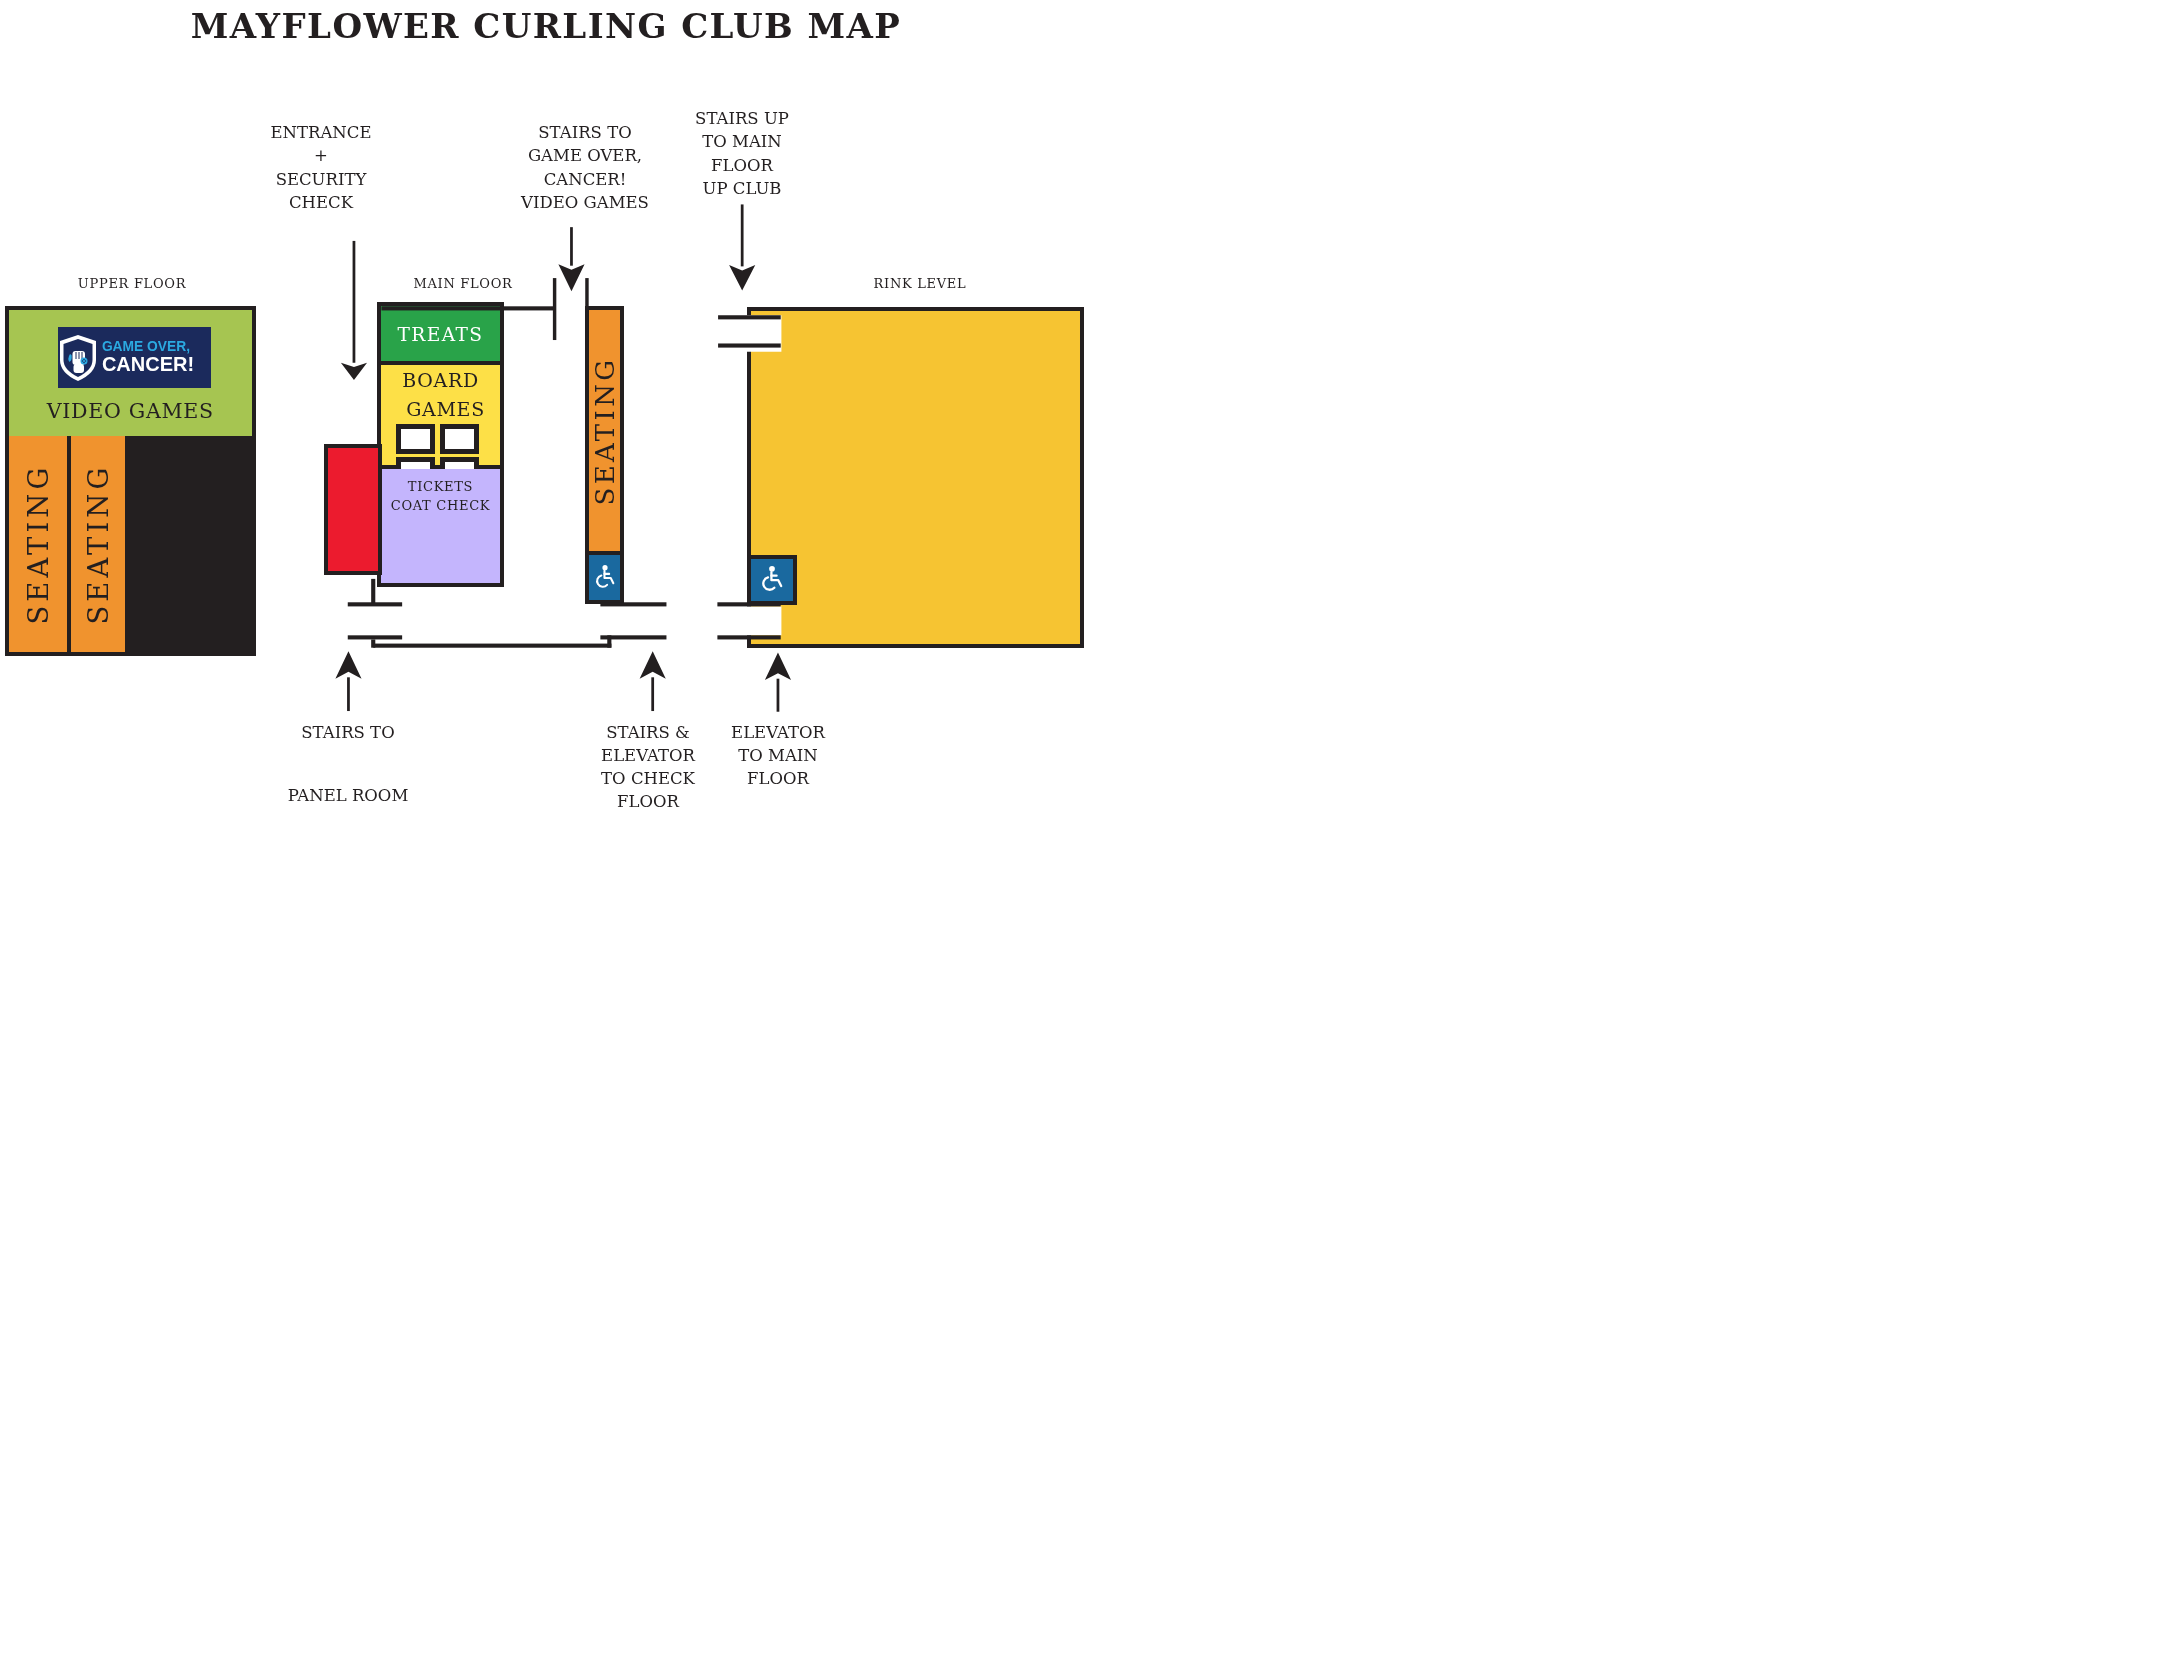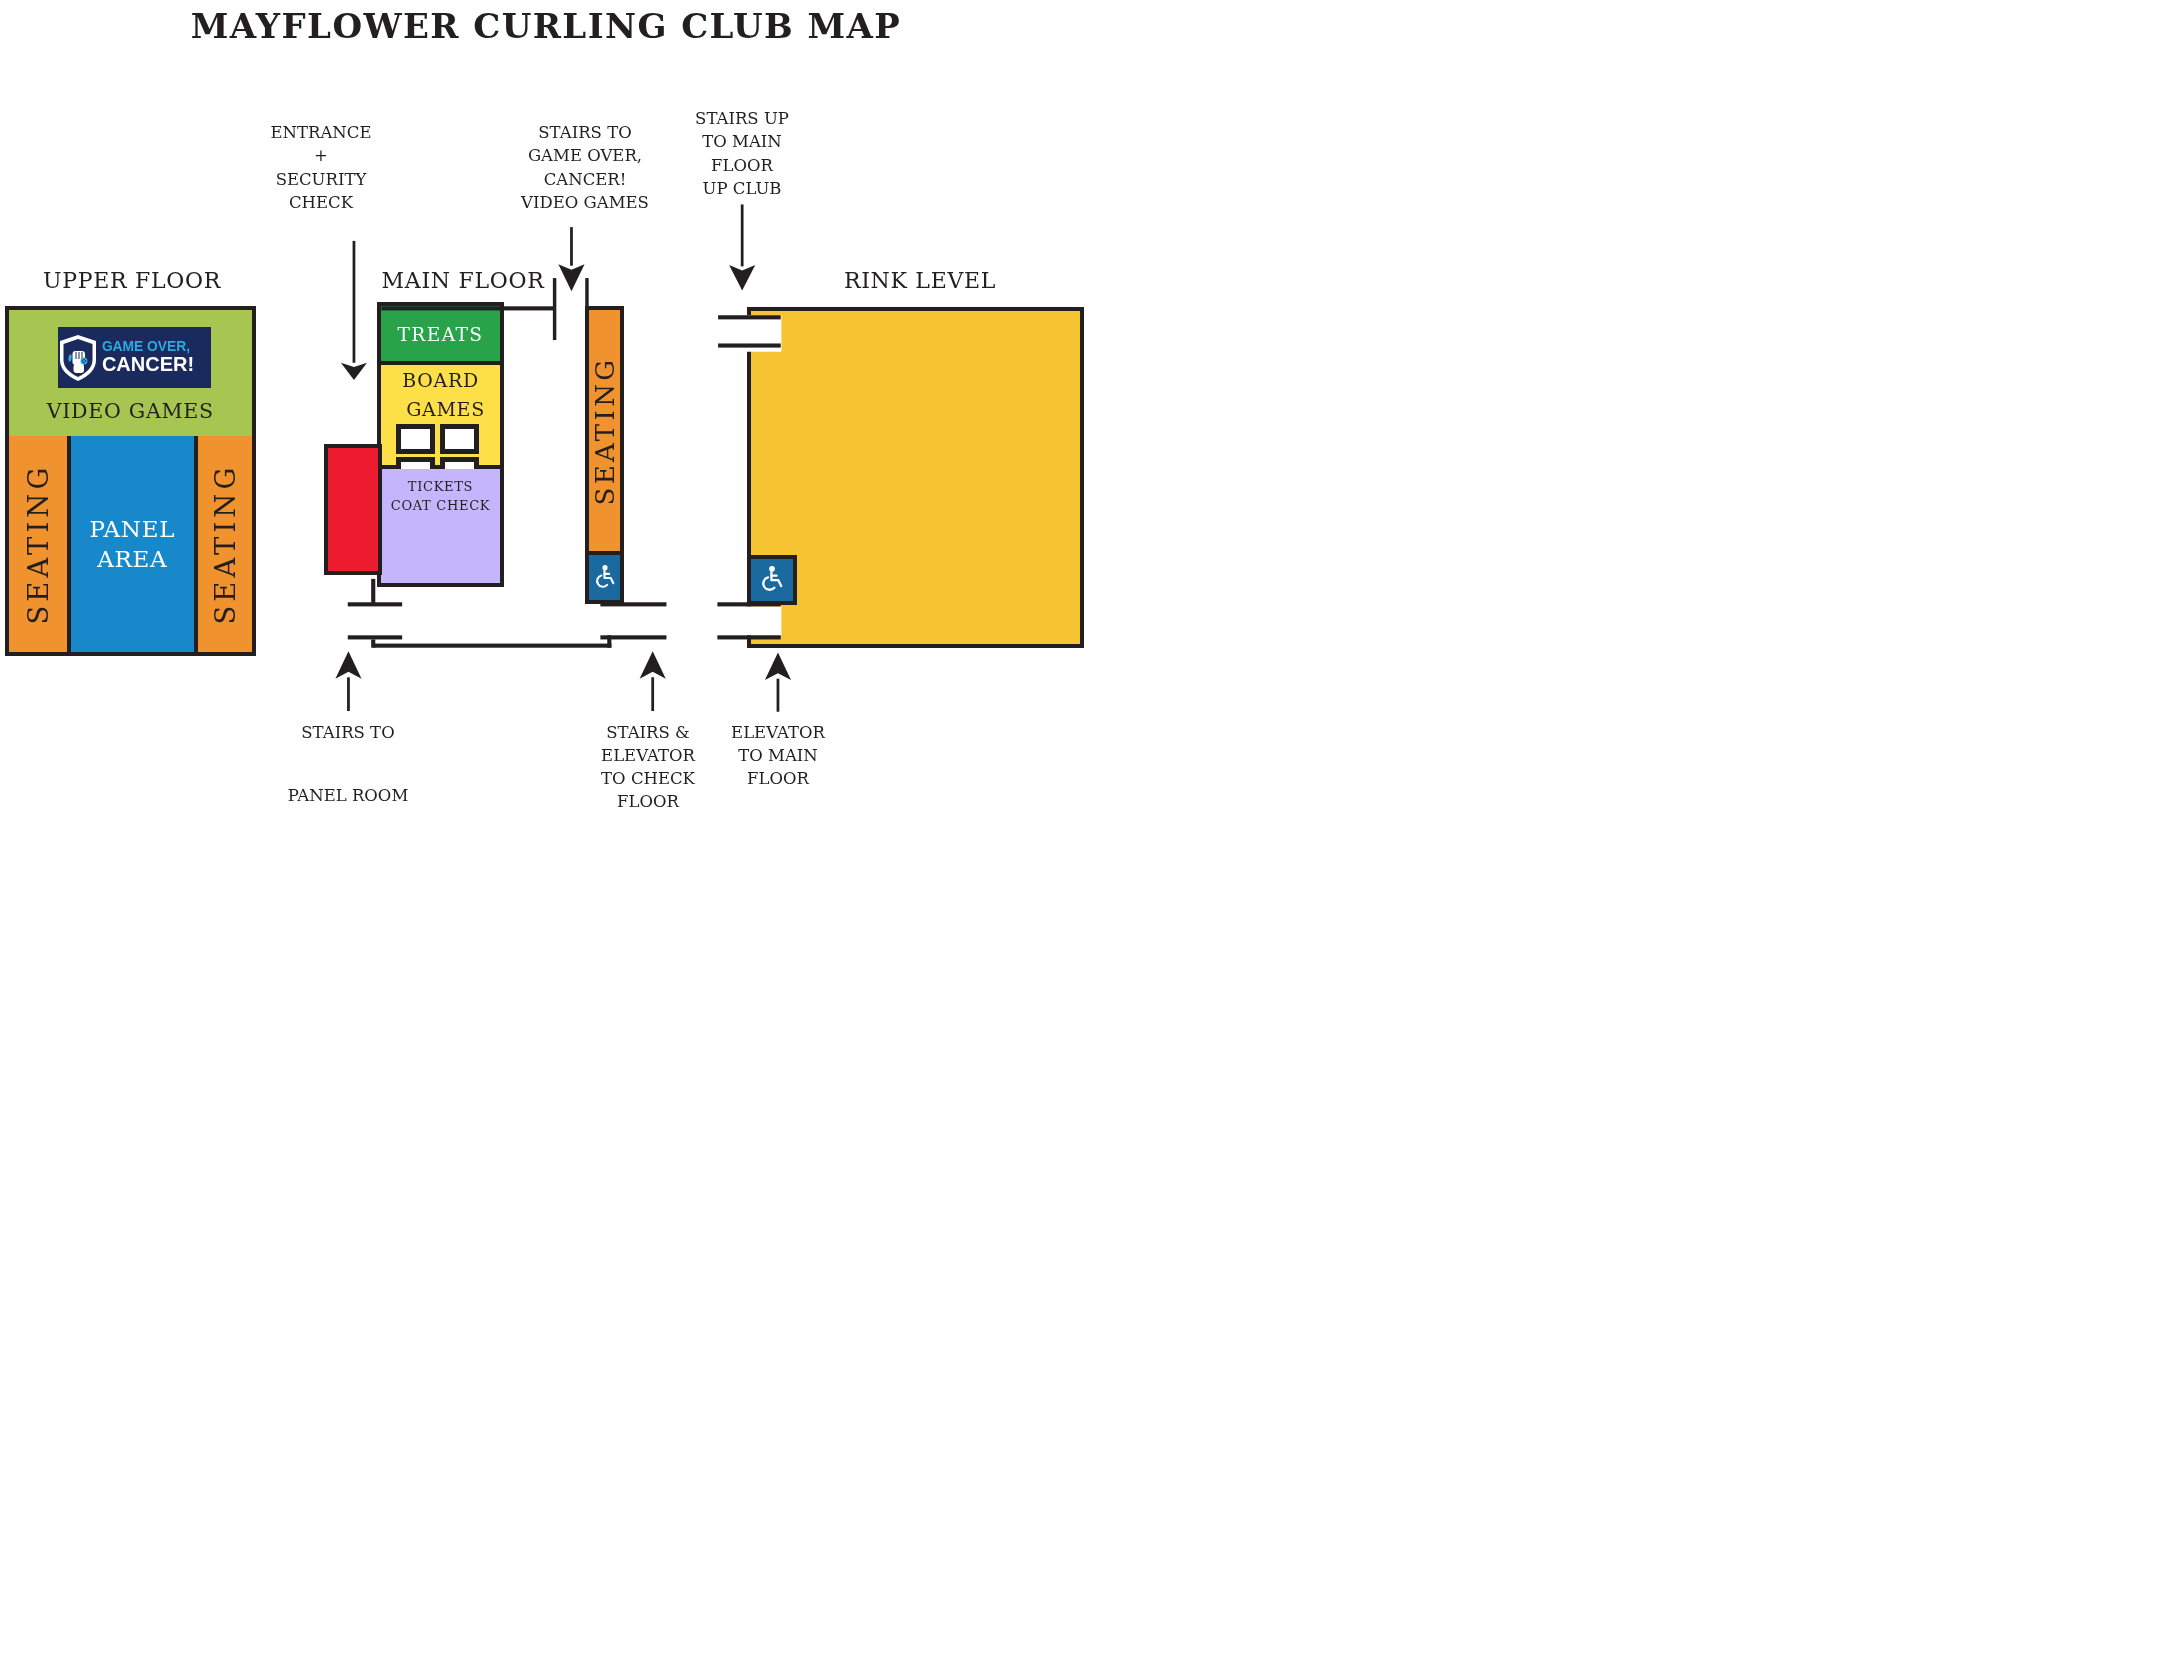--- a/index.html
+++ b/index.html
@@ -1,21 +1,21 @@
 <!DOCTYPE html>
 <html style="font-size:11px"><head>
 <meta charset="utf-8">
 <style>
   html,body{margin:0;padding:0;background:#ffffff;}
   .canvas{position:relative;width:1092px;height:837px;background:#fff;overflow:hidden;
           font-family:"DejaVu Serif", serif;color:#231f20;}
   .abs{position:absolute;}
   .ctr{transform:translateX(-50%);text-align:center;}
   .title{font-size:34px;font-weight:bold;letter-spacing:1.4px;white-space:nowrap;}
-  .floor-label{font-size:22px;letter-spacing:0.7px;white-space:nowrap;}
+  .floor-label{font-size:13px;letter-spacing:0.7px;white-space:nowrap;margin-top:8px;}
   .ann{font-size:16.5px;line-height:23.4px;white-space:nowrap;}
   .ann-bottom{font-size:16.5px;line-height:23px;white-space:nowrap;}
   .box{box-sizing:border-box;border:4.1px solid #231f20;}
   
   .upper-box{left:4.8px;top:306px;width:251px;height:350px;background:#a6c551;}
   .logo-box{left:49px;top:17px;width:153px;height:61px;background:#1b2a5c;display:flex;align-items:center;}
   .logo-text{margin-left:4.1px;font-family:"Liberation Sans",sans-serif;font-weight:bold;line-height:1.05;}
   .logo-line1{font-size:13.8px;color:#2ba9e1;letter-spacing:0px;}
   .logo-line2{font-size:20px;color:#ffffff;letter-spacing:0px;}
   .video-games{left:0;right:0;top:89px;text-align:center;font-size:20.6px;letter-spacing:0.7px;}
@@ -82,26 +82,20 @@
       <div class="logo-text">
         <div class="logo-line1">GAME OVER,</div>
         <div class="logo-line2">CANCER!</div>
       </div>
     </div>
     <div class="abs video-games">VIDEO GAMES</div>
     <div class="abs bottom-row">
       <div class="seat-col" style="width:58px;">
         <span class="vtext">SEATING</span>
       </div>
-      <div class="panel-col">
-        <div class="panel-text">
-          <span style="display:block;">PANEL</span>
-          <span style="display:block;">AREA</span>
-        </div>
-      </div>
       <div class="seat-col" style="width:54px;">
         <span class="vtext">SEATING</span>
       </div>
     </div>
   </div>
 
   <div class="abs stack">
     <div class="treats">
       <div class="room-label treats-label">TREATS</div>
     </div>

